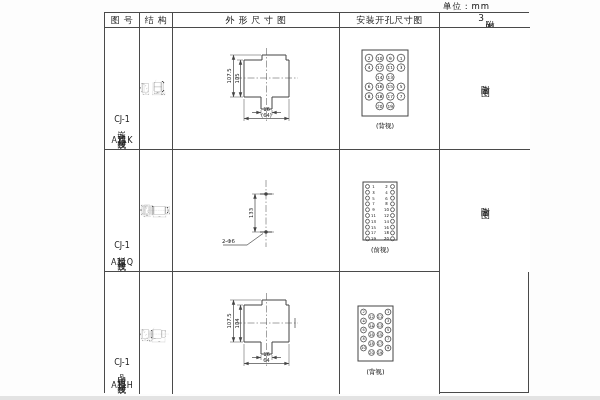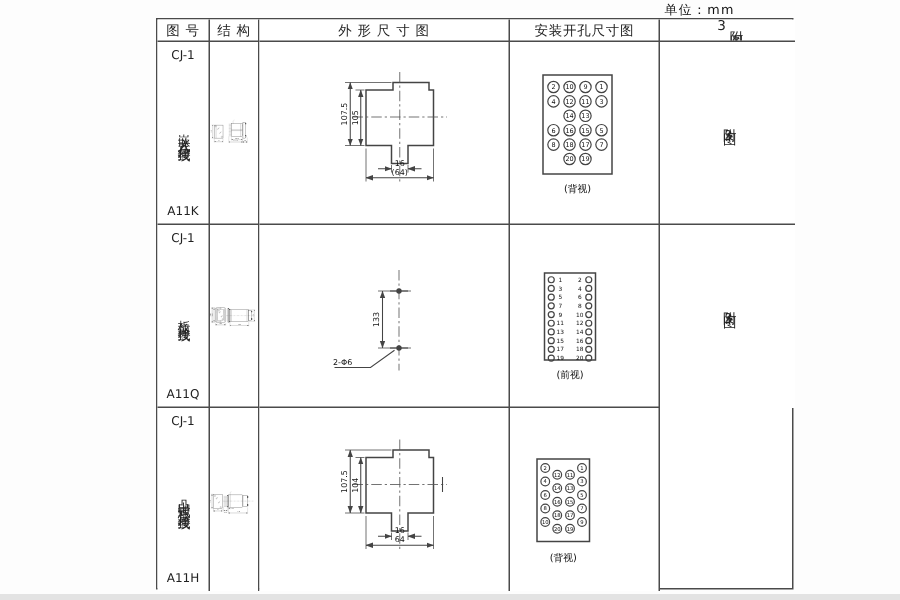--- a/index.html
+++ b/index.html
@@ -7,21 +7,21 @@
 body{background:#fdfdfd;font-family:"DejaVu Sans","Liberation Sans",sans-serif;color:#222;position:relative;overflow:hidden}
 .page{position:absolute;inset:0}
 .unit{position:absolute;left:420px;top:1px;width:70px;font-size:8.5px;text-align:right;letter-spacing:1px;color:#111}
 .edge{position:absolute;left:0;right:0;bottom:0;height:4px;background:#e3e3e3}
 .tbl{position:absolute;left:104px;top:12px;width:425px;height:381px;display:grid;grid-template-columns:35px 33px 167px 100px 90px;grid-template-rows:15px 122px 122px 122px;border:1px solid #4a4a4a;background:#fff}
 .cell{border-right:1px solid #4a4a4a;border-bottom:1px solid #4a4a4a;display:flex;align-items:center;justify-content:center;overflow:hidden;background:#fff}
 .cell:nth-child(5n){border-right:none}
 .cell:nth-last-child(-n+5){border-bottom:none}
 .hd{font-size:9px;letter-spacing:0.5px;white-space:nowrap}
 .vtext{writing-mode:vertical-rl;text-orientation:upright;font-size:9px;letter-spacing:4px;line-height:1}
-.struct{flex-direction:column;justify-content:space-between;padding:4px 0}
+.struct{flex-direction:column;justify-content:flex-end;padding:4px 0}
 .struct .type,.struct .model{font-size:8px;white-space:nowrap}
 .struct .vtext{font-size:8.5px;letter-spacing:2px}
 svg{display:block}
 svg text{font-family:"DejaVu Sans","Liberation Sans",sans-serif}
 .ol{fill:none;stroke:#444;stroke-width:1;stroke-linejoin:miter}
 .tl{fill:none;stroke:#444;stroke-width:.7}
 .ext{stroke:#444;stroke-width:.5}
 .dim{stroke:#444;stroke-width:.7;marker-start:url(#ar);marker-end:url(#ar)}
 .dime{stroke:#444;stroke-width:.7;marker-end:url(#ar)}
 .dims{stroke:#444;stroke-width:.7;marker-start:url(#ar)}

